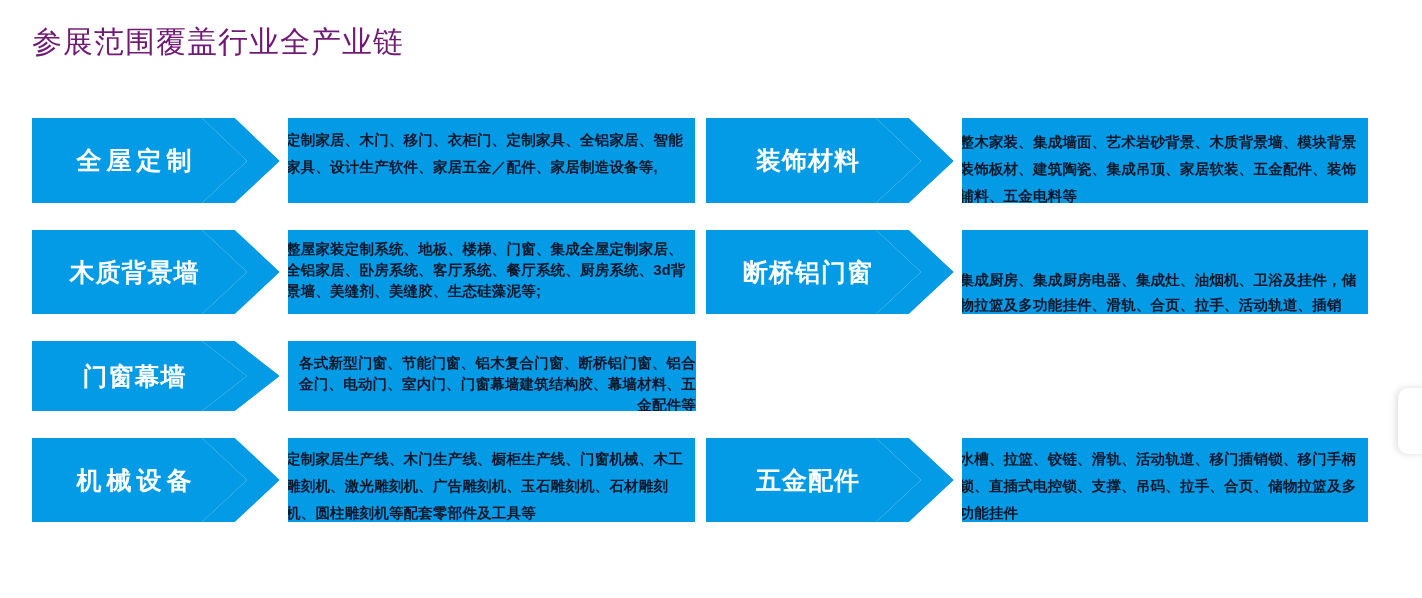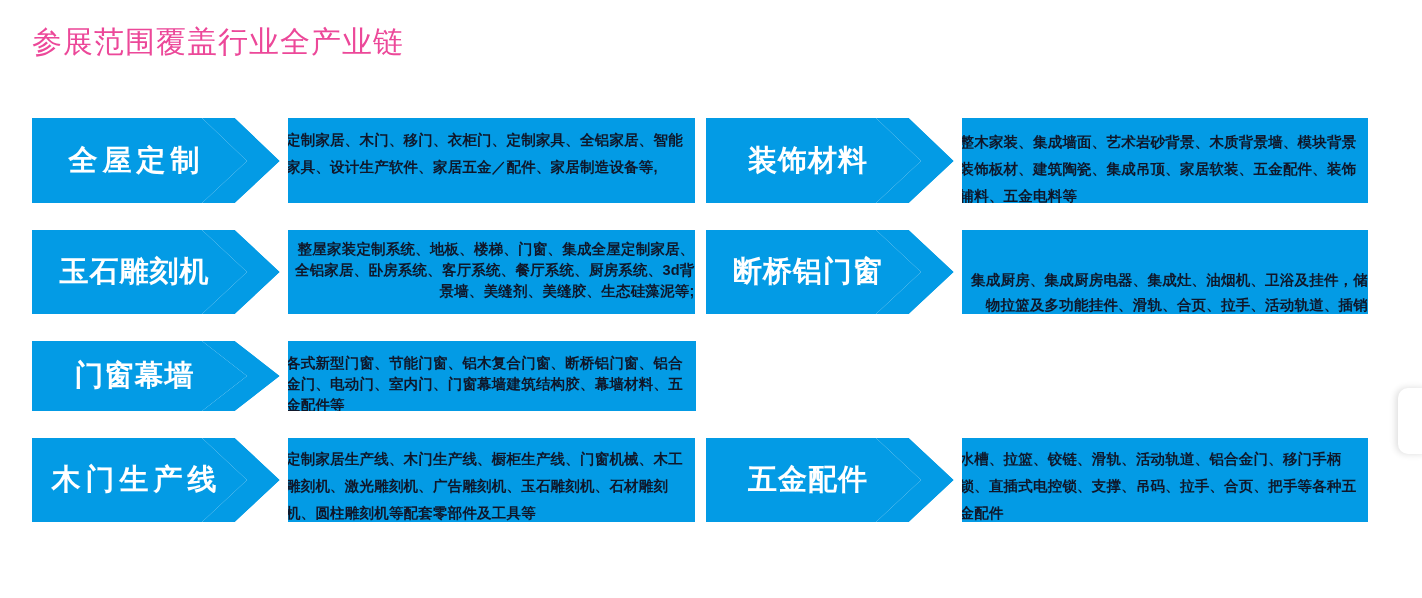--- a/index.html
+++ b/index.html
@@ -15,21 +15,21 @@
     position: relative;
   }
 
   #page-title {
     position: absolute;
     left: 32px;
     top: 22px;
     font-size: 30px;
     font-weight: 400;
     letter-spacing: 1px;
-    color: #ec4899;
+    color: #701a75;
     white-space: nowrap;
   }
 
   #grid {
     position: absolute;
     left: 32px;
     top: 118px;
     width: 1336px;
   }
 
@@ -51,21 +51,21 @@
   }
 
   
   .card-label {
     flex: 0 0 auto;
     width: 196px;
     display: flex;
     align-items: center;
     justify-content: center;
     color: #ffffff;
-    font-size: 29px;
+    font-size: 25px;
     font-weight: 700;
     letter-spacing: 5px;
     text-indent: 5px;
     box-sizing: border-box;
     padding-left: 8px;
     z-index: 3;
     position: relative;
   }
   .card-label.tight { letter-spacing: 1px; text-indent: 1px; }
 
@@ -95,22 +95,22 @@
     word-break: break-all;
   }
 
   
   .h1 { height: 85px; }
   .h2 { height: 84px; }
   .h3 { height: 70px; }
   .h4 { height: 84px; }
 
   .h1 .card-body { line-height: 27px; }
-  .h2 .card-body { line-height: 21px; padding-top: 9px; text-align: right; }
-  .h3 .card-body { line-height: 21px; padding-top: 12px; }
+  .h2 .card-body { line-height: 21px; padding-top: 9px; }
+  .h3 .card-body { line-height: 21px; padding-top: 12px; text-align: right; }
   .h4 .card-body { line-height: 27px; padding-top: 8px; }
 
   .row2-right .card-body { line-height: 25px; padding-top: 10px; margin-top: 28px; }
   .row3-right .card-body { line-height: 28px; padding-top: 11px; }
   .row1-left  .card-body { line-height: 27px; padding-top: 9px; }
 
   
   #edge-panel {
     position: absolute;
     right: -10px;
@@ -150,21 +150,21 @@
           <polygon fill="#039BE5" points="0,0 33,0 78,43 33,85 0,85 45,43"></polygon>
           <polygon fill="#ffffff" points="33,0 45,0 90,43 45,85 33,85 78,43"></polygon>
         </svg>
       </div>
       <div class="card-body">整木家装、集成墙面、艺术岩砂背景、木质背景墙、模块背景装饰板材、建筑陶瓷、集成吊顶、家居软装、五金配件、装饰辅料、五金电料等</div>
     </div>
   </div>
 
   <div class="row">
     <div class="card h2">
-      <div class="card-label tight">玉石雕刻机</div>
+      <div class="card-label tight">木质背景墙</div>
       <div class="chevron-wrap">
         <svg viewBox="0 0 86 84" preserveAspectRatio="none">
           <polygon fill="#ffffff" points="0,0 86,0 86,84 0,84 45,42"></polygon>
           <polygon fill="#039BE5" points="0,0 33,0 78,42 33,84 0,84 45,42"></polygon>
           <polygon fill="#ffffff" points="33,0 45,0 90,42 45,84 33,84 78,42"></polygon>
         </svg>
       </div>
       <div class="card-body">整屋家装定制系统、地板、楼梯、门窗、集成全屋定制家居、全铝家居、卧房系统、客厅系统、餐厅系统、厨房系统、3d背景墙、美缝剂、美缝胶、生态硅藻泥等;</div>
     </div>
 
@@ -191,39 +191,39 @@
           <polygon fill="#ffffff" points="33,0 45,0 90,39 45,78 33,78 78,39"></polygon>
         </svg>
       </div>
       <div class="card-body">各式新型门窗、节能门窗、铝木复合门窗、断桥铝门窗、铝合金门、电动门、室内门、门窗幕墙建筑结构胶、幕墙材料、五金配件等</div>
     </div>
 
   </div>
 
   <div class="row">
     <div class="card h4">
-      <div class="card-label">木门生产线</div>
+      <div class="card-label">机械设备</div>
       <div class="chevron-wrap">
         <svg viewBox="0 0 86 84" preserveAspectRatio="none">
           <polygon fill="#ffffff" points="0,0 86,0 86,84 0,84 45,42"></polygon>
           <polygon fill="#039BE5" points="0,0 33,0 78,42 33,84 0,84 45,42"></polygon>
           <polygon fill="#ffffff" points="33,0 45,0 90,42 45,84 33,84 78,42"></polygon>
         </svg>
       </div>
       <div class="card-body">定制家居生产线、木门生产线、橱柜生产线、门窗机械、木工雕刻机、激光雕刻机、广告雕刻机、玉石雕刻机、石材雕刻机、圆柱雕刻机等配套零部件及工具等</div>
     </div>
 
     <div class="card h4">
       <div class="card-label tight">五金配件</div>
       <div class="chevron-wrap">
         <svg viewBox="0 0 86 84" preserveAspectRatio="none">
           <polygon fill="#ffffff" points="0,0 86,0 86,84 0,84 45,42"></polygon>
           <polygon fill="#039BE5" points="0,0 33,0 78,42 33,84 0,84 45,42"></polygon>
           <polygon fill="#ffffff" points="33,0 45,0 90,42 45,84 33,84 78,42"></polygon>
         </svg>
       </div>
-      <div class="card-body">水槽、拉篮、铰链、滑轨、活动轨道、铝合金门、移门手柄锁、直插式电控锁、支撑、吊码、拉手、合页、把手等各种五金配件</div>
+      <div class="card-body">水槽、拉篮、铰链、滑轨、活动轨道、移门插销锁、移门手柄锁、直插式电控锁、支撑、吊码、拉手、合页、储物拉篮及多功能挂件</div>
     </div>
   </div>
 
 </div>
 
 <div id="edge-panel"></div>
 
 </body></html>

